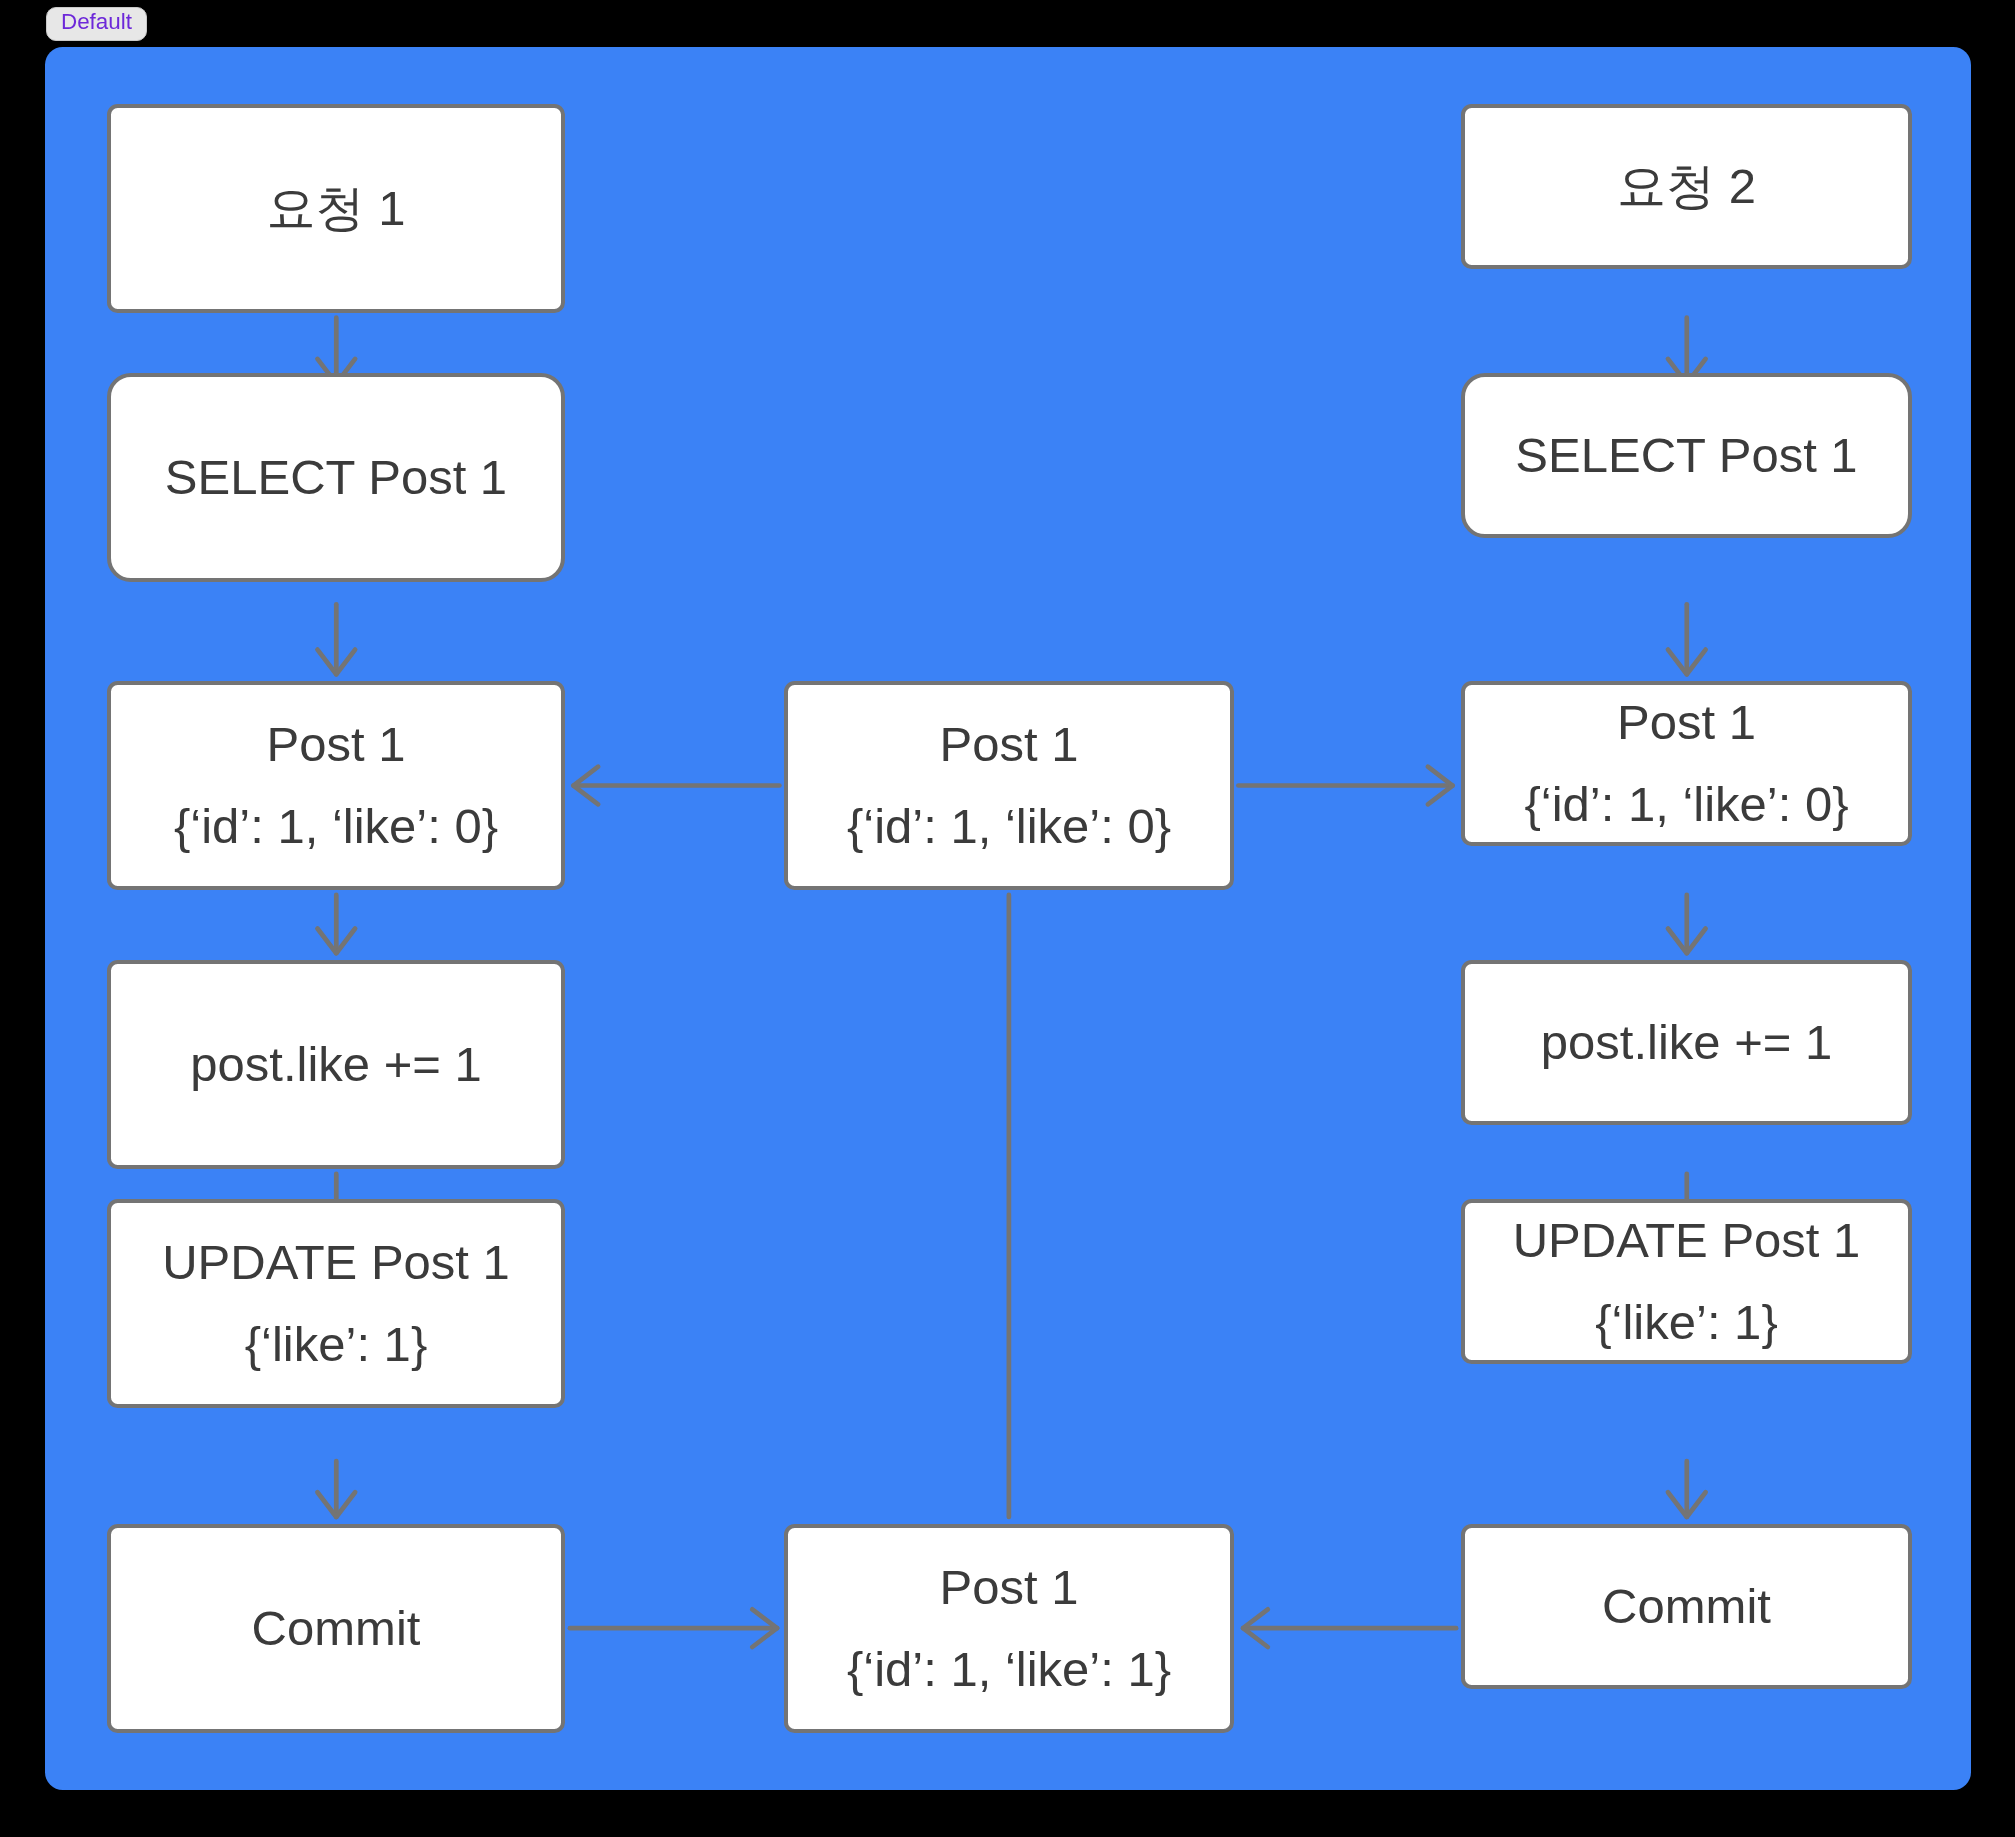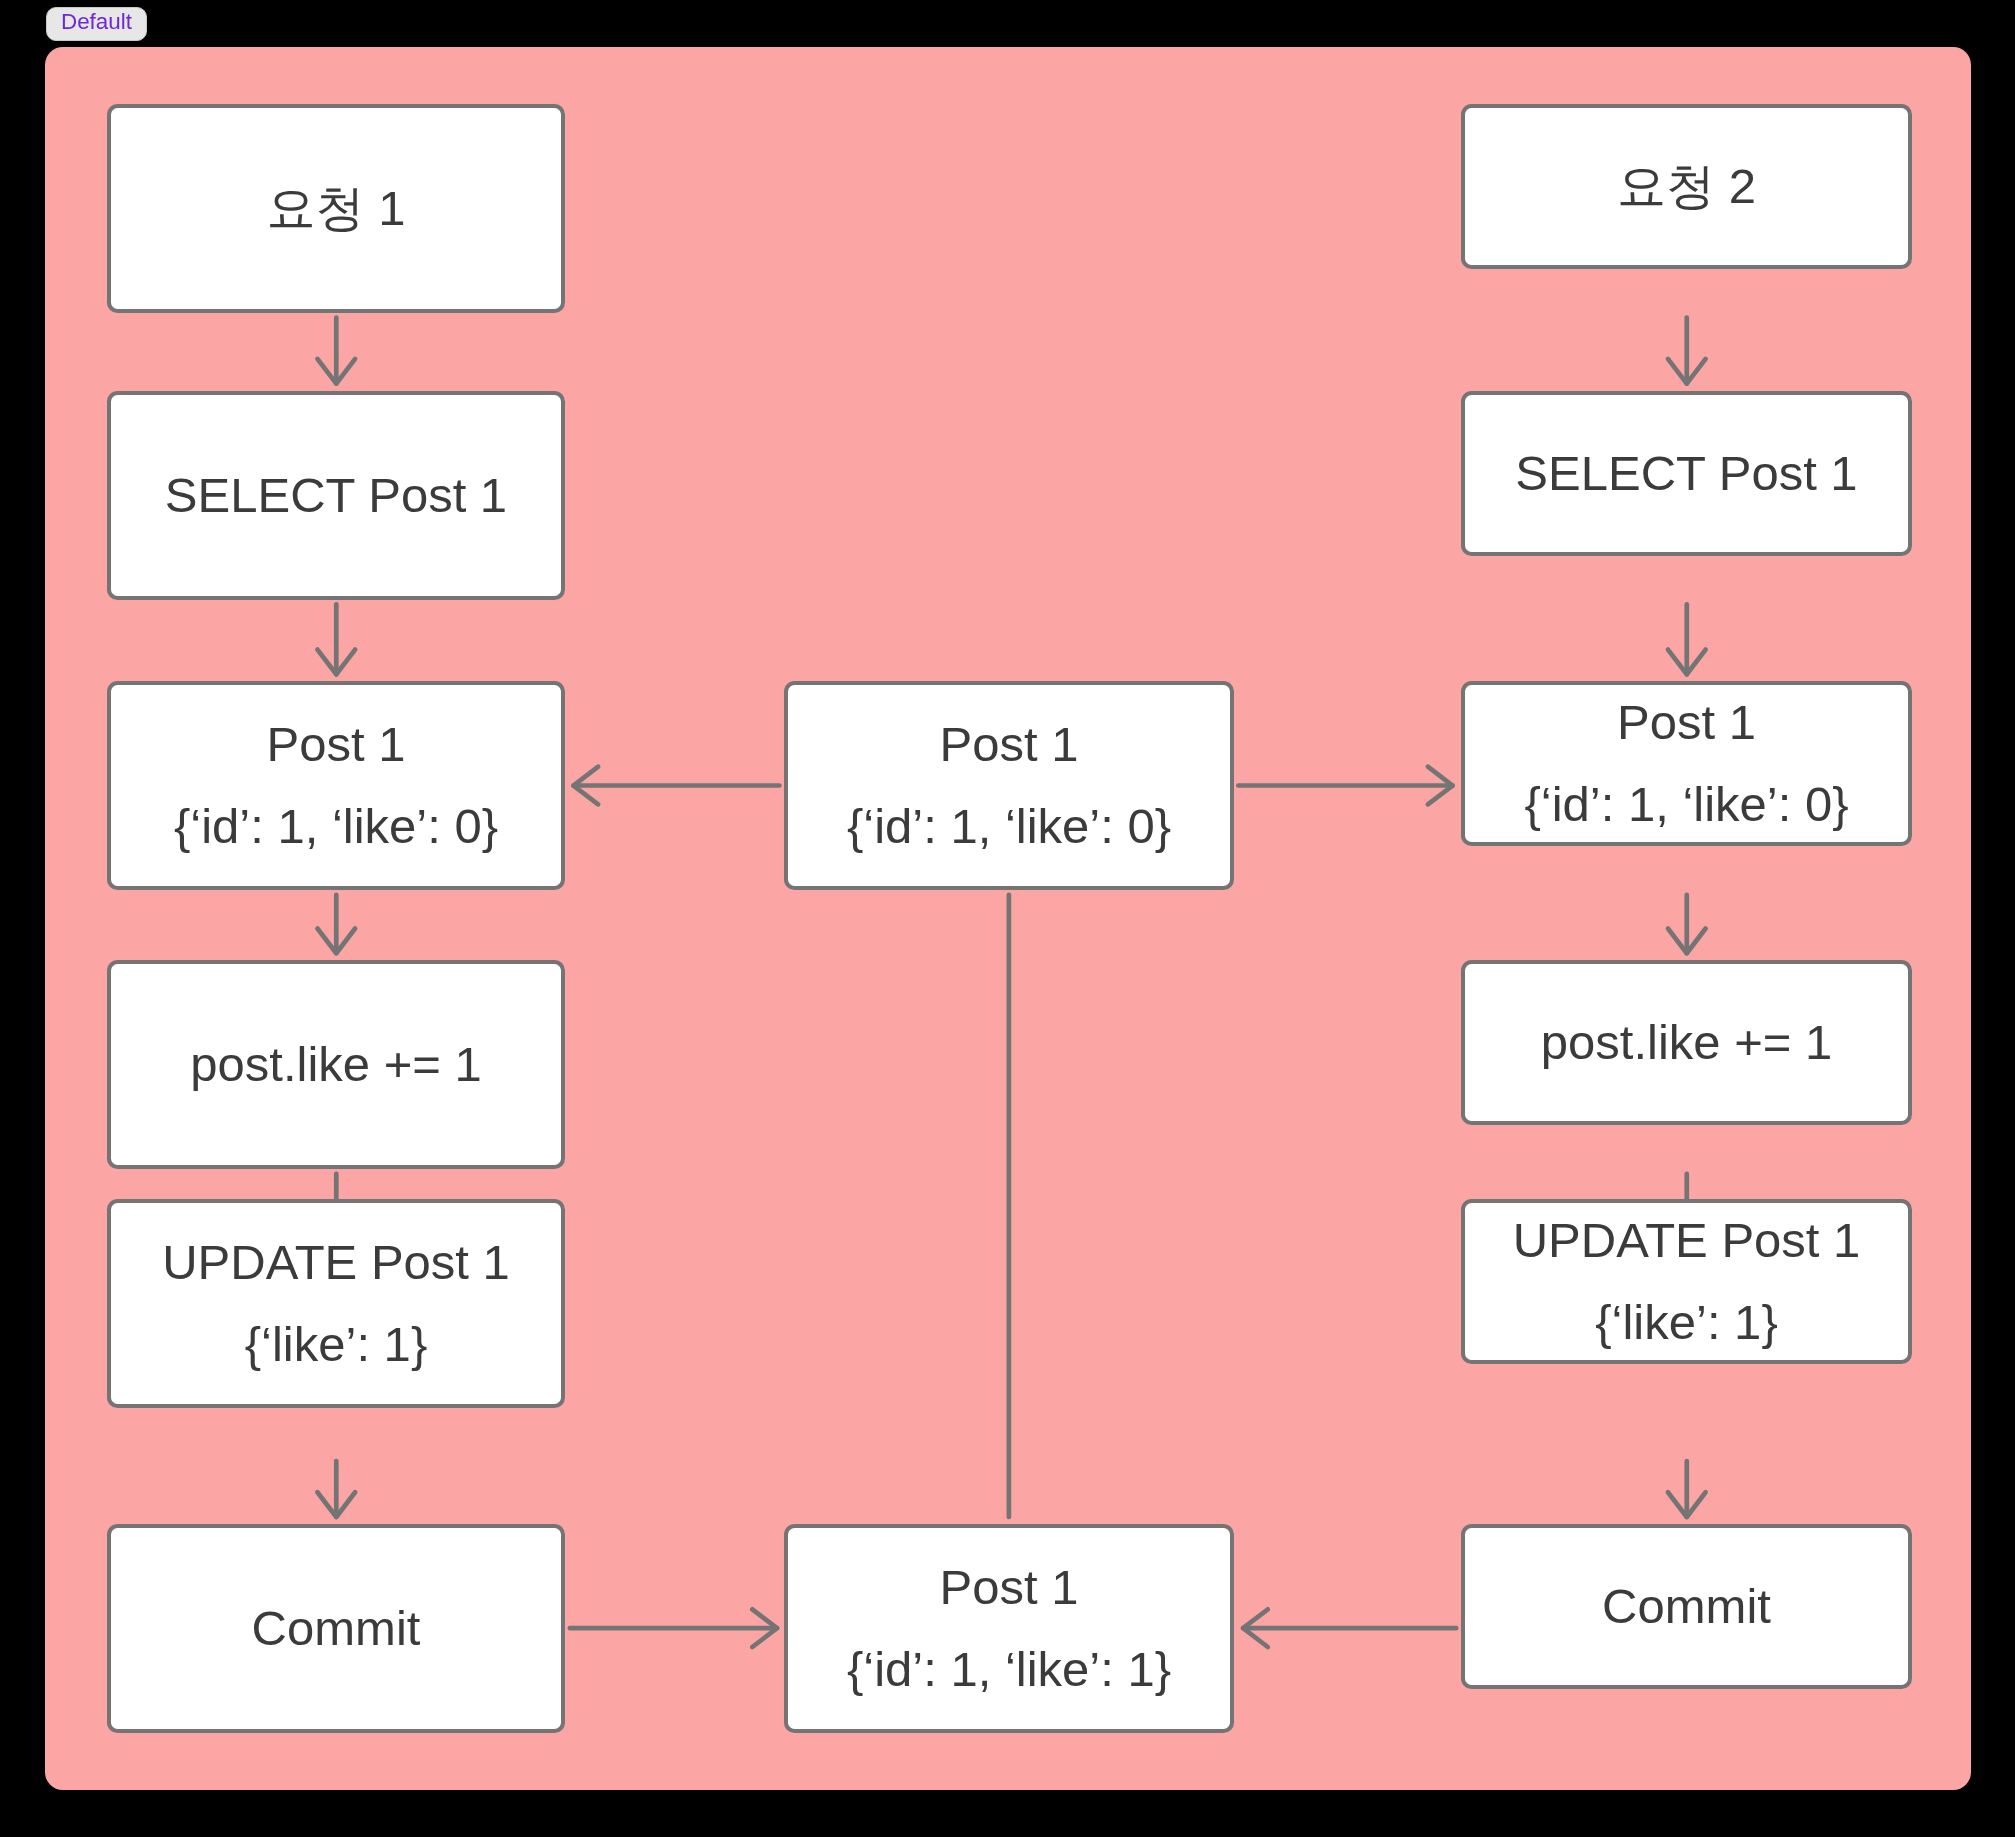--- a/index.html
+++ b/index.html
@@ -27,21 +27,21 @@
     font-size: 22.4px;
     line-height: 1.1;
     white-space: nowrap;
   }
   .canvas {
     position: absolute;
     left: 45px;
     top: 47px;
     width: 1926px;
     height: 1743px;
-    background: #fca5a5;
+    background: #3b82f6;
     border-radius: 17.7px;
   }
   .connector-layer {
     position: absolute;
     left: 0;
     top: 0;
     width: 1926px;
     height: 1743px;
     display: block;
   }
@@ -61,21 +61,21 @@
     line-height: 1.12;
     text-align: center;
     white-space: nowrap;
   }
   
   .col-left   { left: 62px;  width: 458px; height: 209px; }
   .col-center { left: 739px; width: 450px; height: 209px; }
   .col-right  { left: 1416px; width: 451px; height: 165px; }
   
   .row-1 { top: 57px; }
-  .row-2 { top: 344px; }
+  .row-2 { top: 326px; border-radius: 24px; }
   .row-3 { top: 634px; }
   .row-4 { top: 913px; }
   .row-5 { top: 1152px; }
   .row-6 { top: 1477px; }
 </style>
 </head>
 <body>
 
 <div class="page">
 

